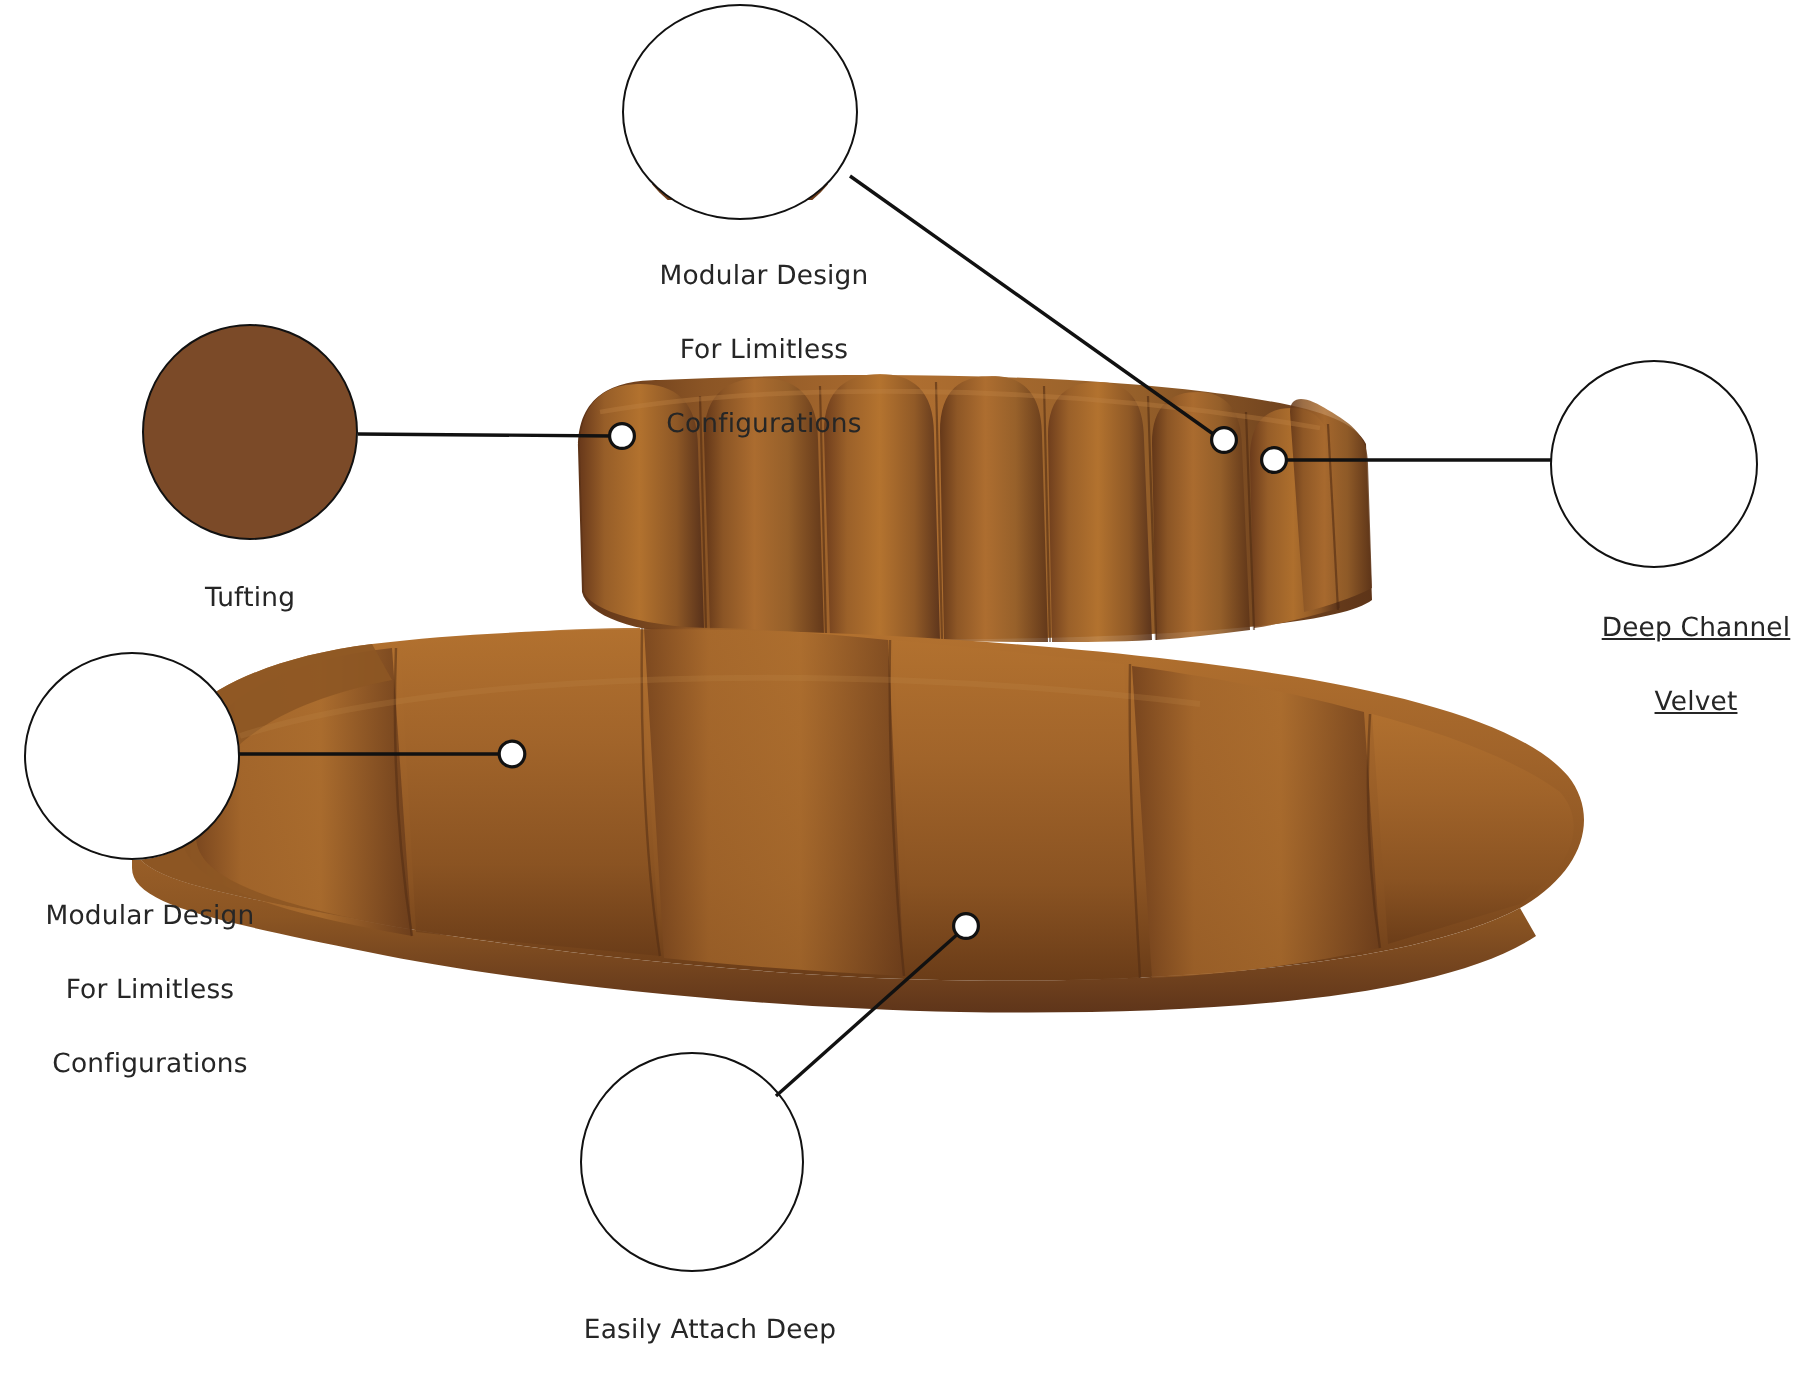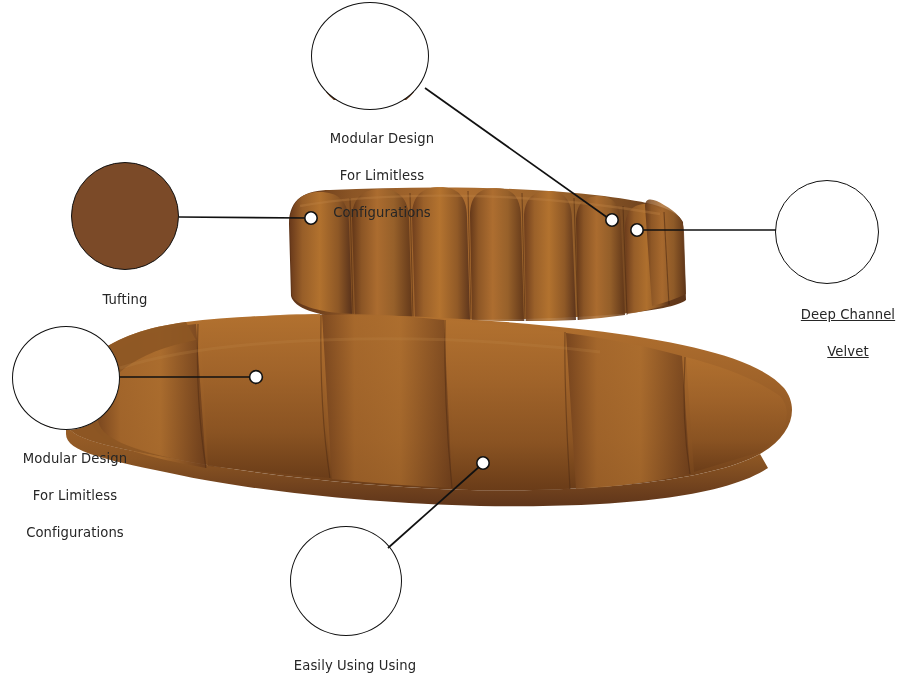--- a/index.html
+++ b/index.html
@@ -315,18 +315,18 @@
       <span class="ln">Velvet</span>
     </div>
 
     <div class="callout-label" id="label-modular-left">
       <span class="ln">Modular Design</span>
       <span class="ln">For Limitless</span>
       <span class="ln">Configurations</span>
     </div>
 
     <div class="callout-label" id="label-latch">
-      <span class="ln">Easily Using Using</span>
+      <span class="ln">Easily Attach Deep</span>
       <span class="ln">Attachment Latch</span>
     </div>
 
   </div>
 </div>
 
 </body></html>

